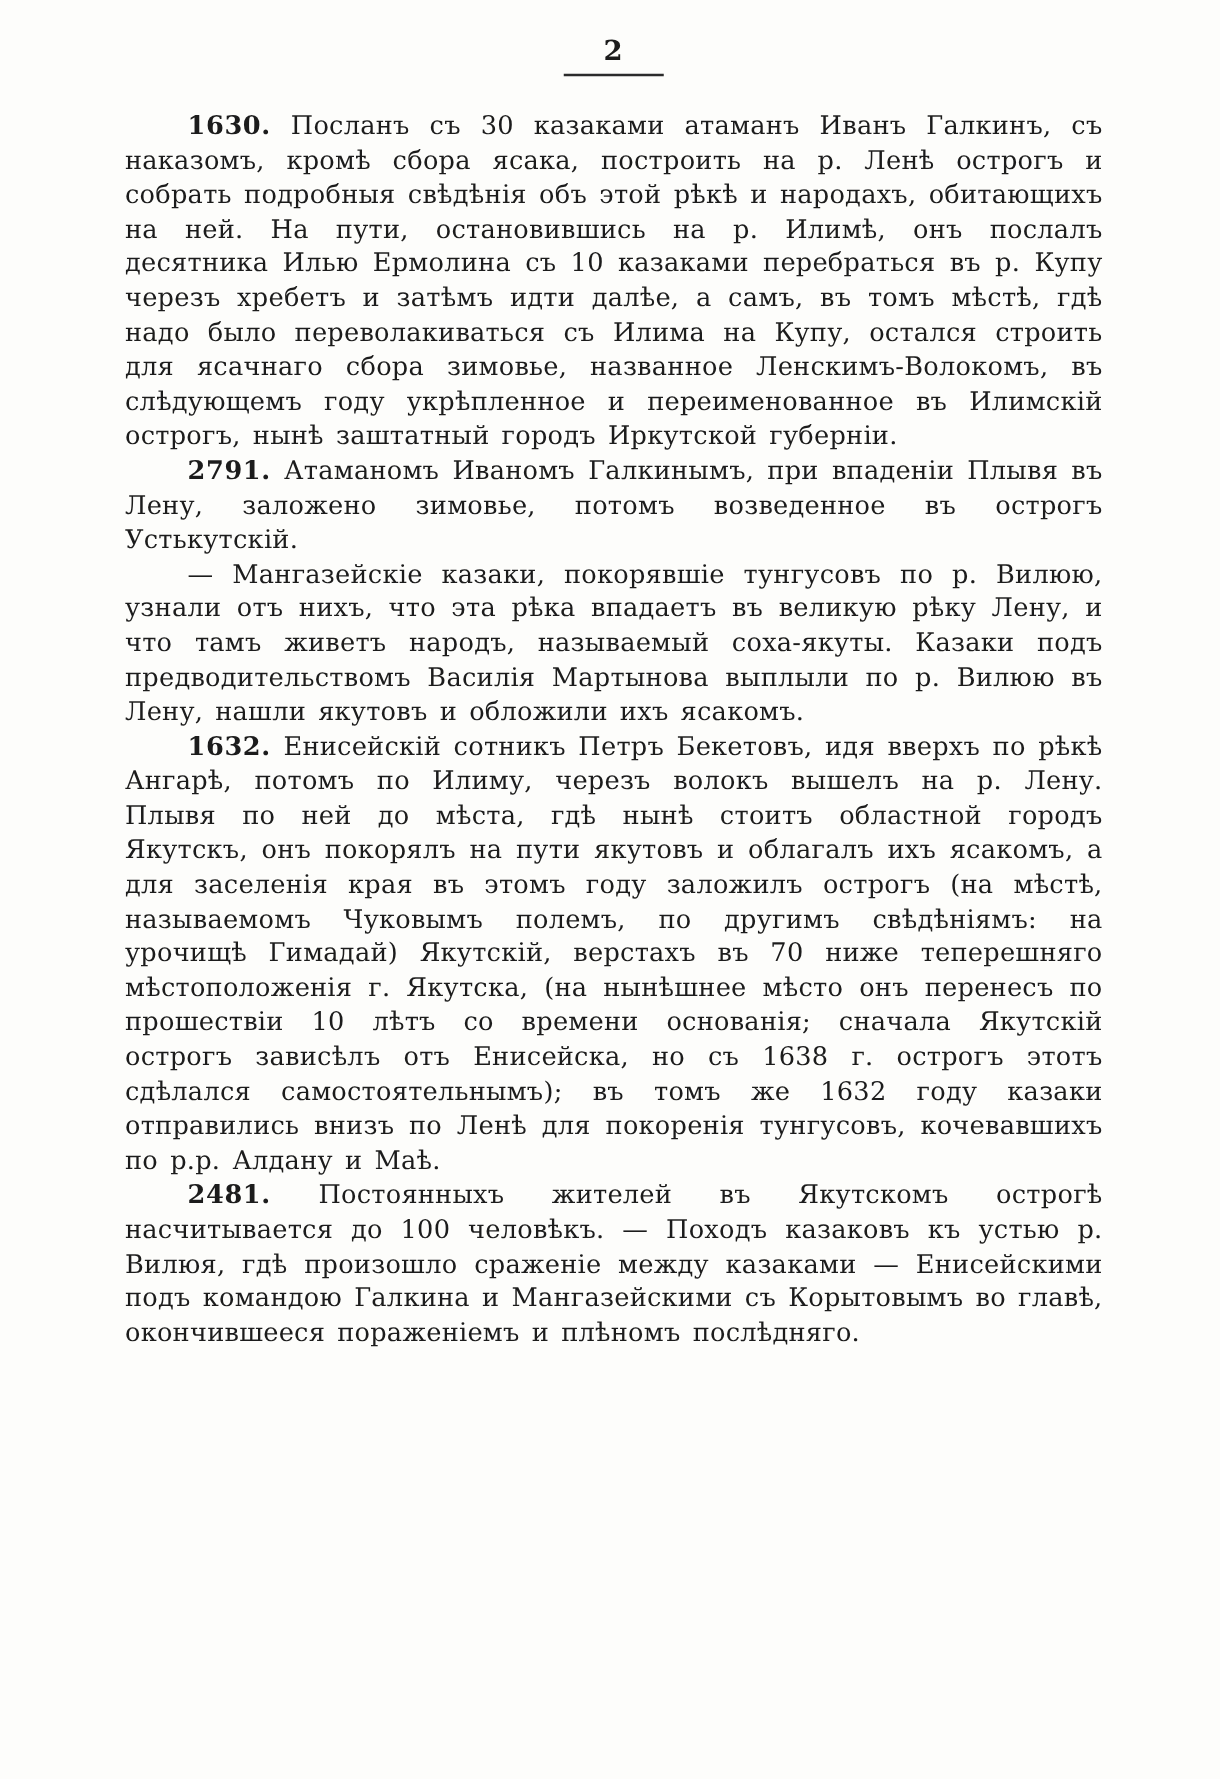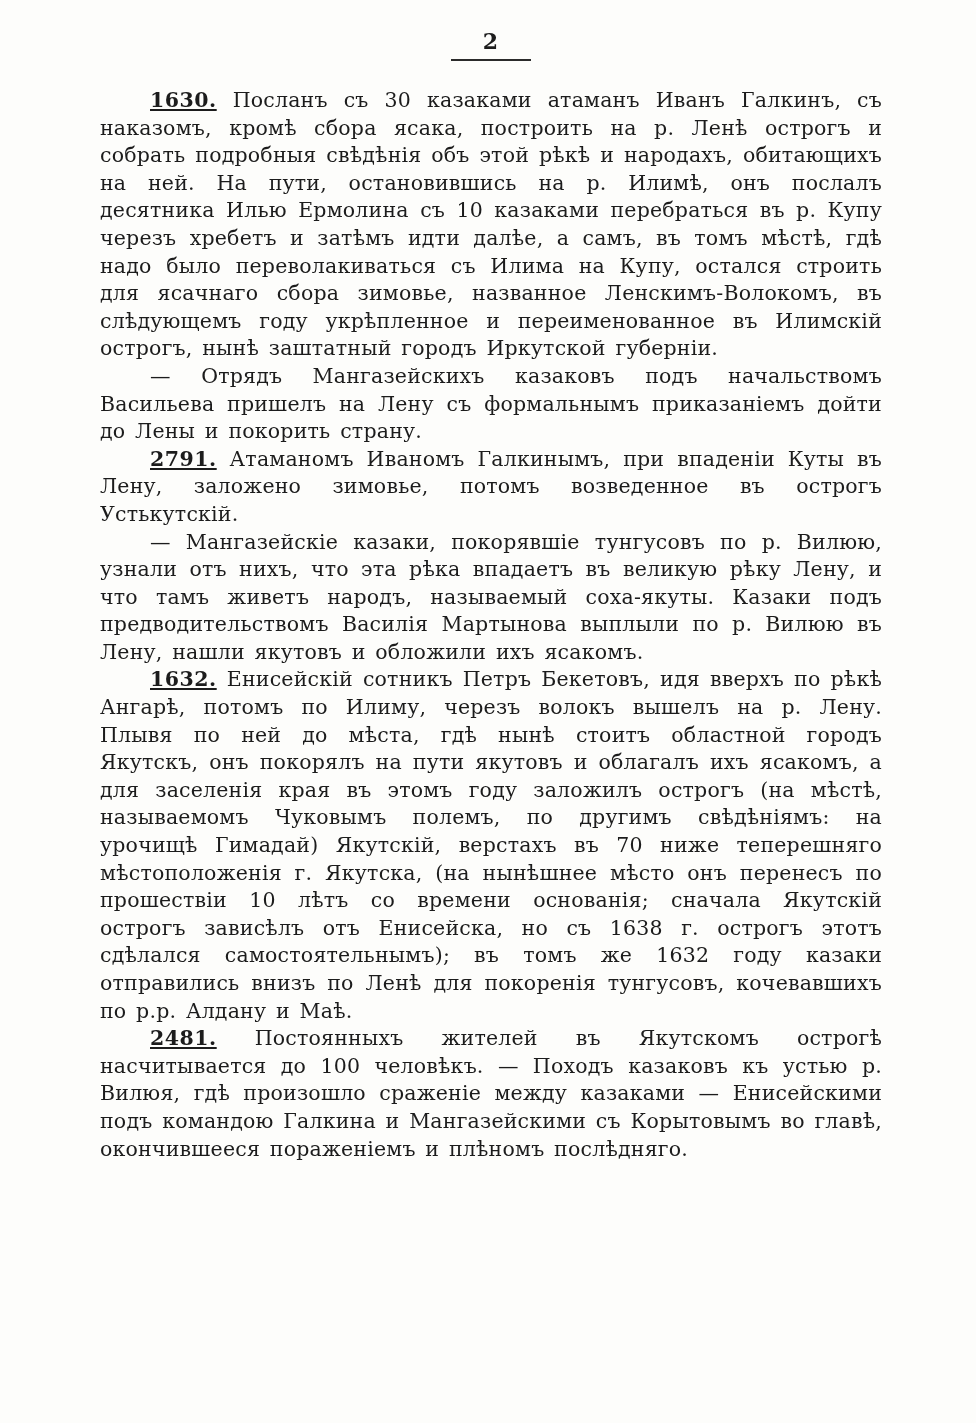--- a/index.html
+++ b/index.html
@@ -41,43 +41,41 @@
     font-size: 20.5px;
     line-height: 27.6px;
     text-align: justify;
     text-indent: 50px;
     letter-spacing: 0.2px;
     word-spacing: 3px;
   }
   .year-label {
     font-weight: bold;
     letter-spacing: 0.5px;
-    text-decoration: underline;
   }
   .dash-label {
     font-weight: normal;
   }
 </style>
 </head>
 <body>
 
 <div class="page">
 
   <div class="page-header">
     <div class="page-number">2</div>
     <div class="page-rule"></div>
   </div>
 
   <div class="body-text">
 
     <p><span class="year-label">1630.</span> <span>Посланъ съ 30 казаками атаманъ Иванъ Галкинъ, съ наказомъ, кромѣ сбора ясака, построить на р. Ленѣ острогъ и собрать подробныя свѣдѣнія объ этой рѣкѣ и народахъ, обитающихъ на ней. На пути, остановившись на р. Илимѣ, онъ послалъ десятника Илью Ермолина съ 10 казаками перебраться въ р. Купу черезъ хребетъ и затѣмъ идти далѣе, а самъ, въ томъ мѣстѣ, гдѣ надо было переволакиваться съ Илима на Купу, остался строить для ясачнаго сбора зимовье, названное Ленскимъ-Волокомъ, въ слѣдующемъ году укрѣпленное и переименованное въ Илимскій острогъ, нынѣ заштатный городъ Иркутской губерніи.</span></p>
 
-    <p><span class="dash-label">—</span> <span>Отрядъ Мангазейскихъ казаковъ подъ начальствомъ Васильева пришелъ на Лену съ формальнымъ приказаніемъ дойти до Лены и покорить страну.</span></p>
 
-    <p><span class="year-label">2791.</span> <span>Атаманомъ Иваномъ Галкинымъ, при впаденіи Куты въ Лену, заложено зимовье, потомъ возведенное въ острогъ Устькутскій.</span></p>
+    <p><span class="year-label">2791.</span> <span>Атаманомъ Иваномъ Галкинымъ, при впаденіи Плывя въ Лену, заложено зимовье, потомъ возведенное въ острогъ Устькутскій.</span></p>
 
     <p><span class="dash-label">—</span> <span>Мангазейскіе казаки, покорявшіе тунгусовъ по р. Вилюю, узнали отъ нихъ, что эта рѣка впадаетъ въ великую рѣку Лену, и что тамъ живетъ народъ, называемый соха-якуты. Казаки подъ предводительствомъ Василія Мартынова выплыли по р. Вилюю въ Лену, нашли якутовъ и обложили ихъ ясакомъ.</span></p>
 
     <p><span class="year-label">1632.</span> <span>Енисейскій сотникъ Петръ Бекетовъ, идя вверхъ по рѣкѣ Ангарѣ, потомъ по Илиму, черезъ волокъ вышелъ на р. Лену. Плывя по ней до мѣста, гдѣ нынѣ стоитъ областной городъ Якутскъ, онъ покорялъ на пути якутовъ и облагалъ ихъ ясакомъ, а для заселенія края въ этомъ году заложилъ острогъ (на мѣстѣ, называемомъ Чуковымъ полемъ, по другимъ свѣдѣніямъ: на урочищѣ Гимадай) Якутскій, верстахъ въ 70 ниже теперешняго мѣстоположенія г. Якутска, (на нынѣшнее мѣсто онъ перенесъ по прошествіи 10 лѣтъ со времени основанія; сначала Якутскій острогъ зависѣлъ отъ Енисейска, но съ 1638 г. острогъ этотъ сдѣлался самостоятельнымъ); въ томъ же 1632 году казаки отправились внизъ по Ленѣ для покоренія тунгусовъ, кочевавшихъ по р.р. Алдану и Маѣ.</span></p>
 
 
     <p><span class="year-label">2481.</span> <span>Постоянныхъ жителей въ Якутскомъ острогѣ насчитывается до 100 человѣкъ. — Походъ казаковъ къ устью р. Вилюя, гдѣ произошло сраженіе между казаками — Енисейскими подъ командою Галкина и Мангазейскими съ Корытовымъ во главѣ, окончившееся пораженіемъ и плѣномъ послѣдняго.</span></p>
 
 
   </div>

